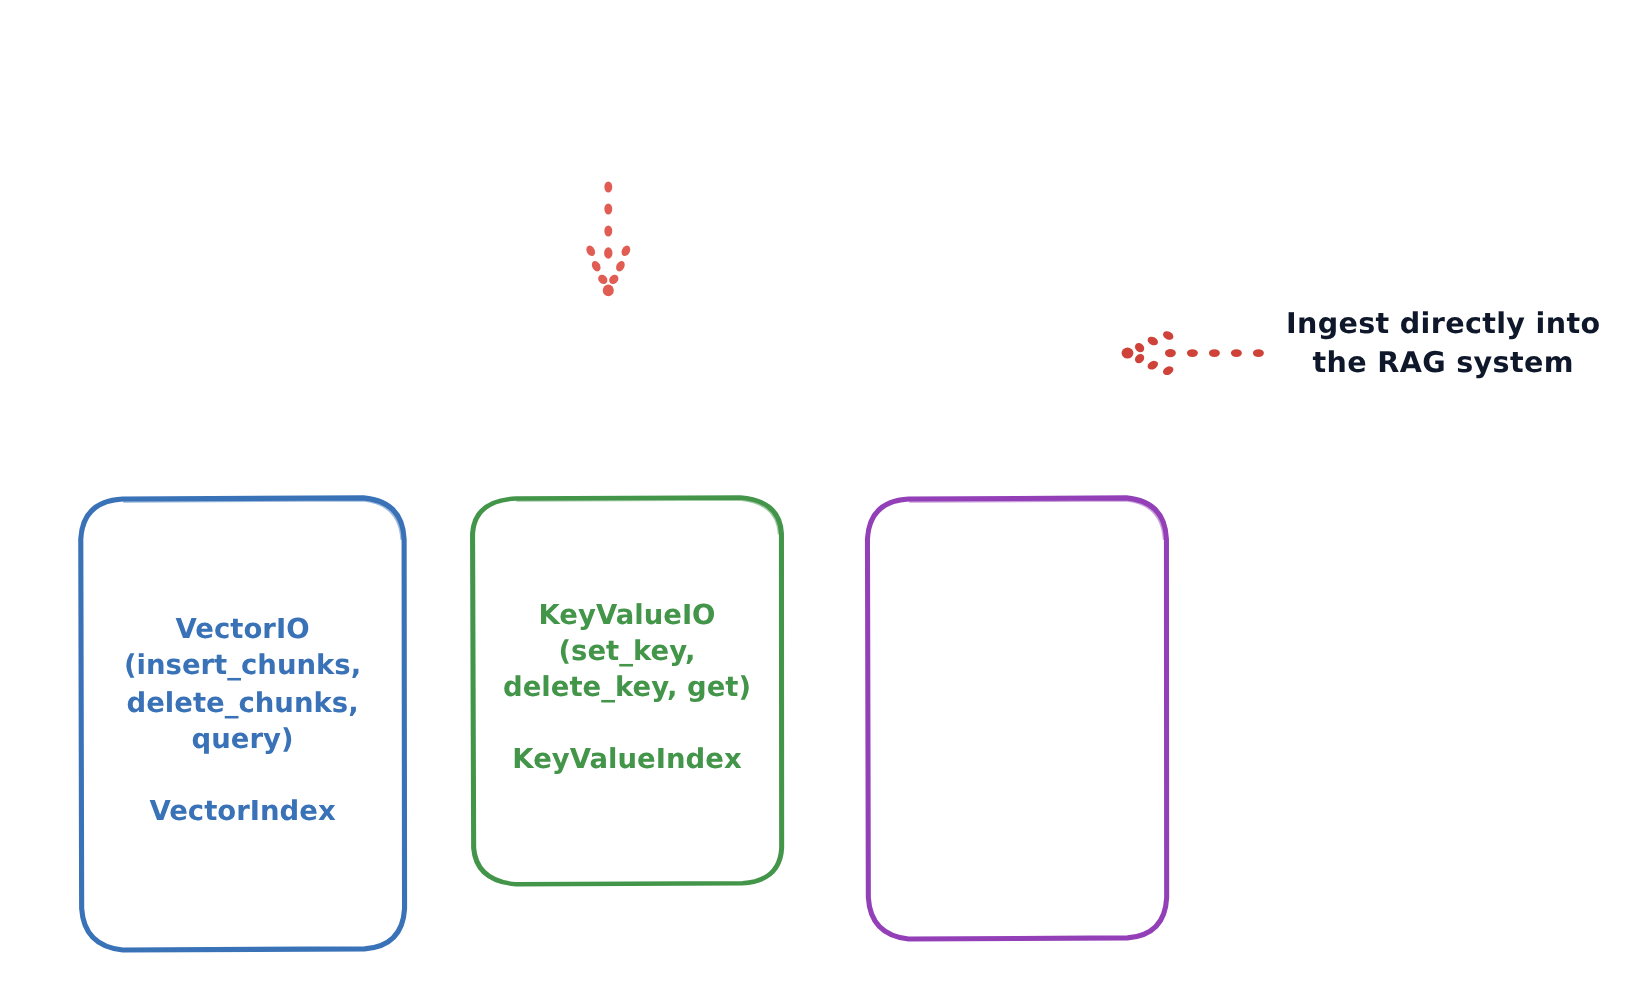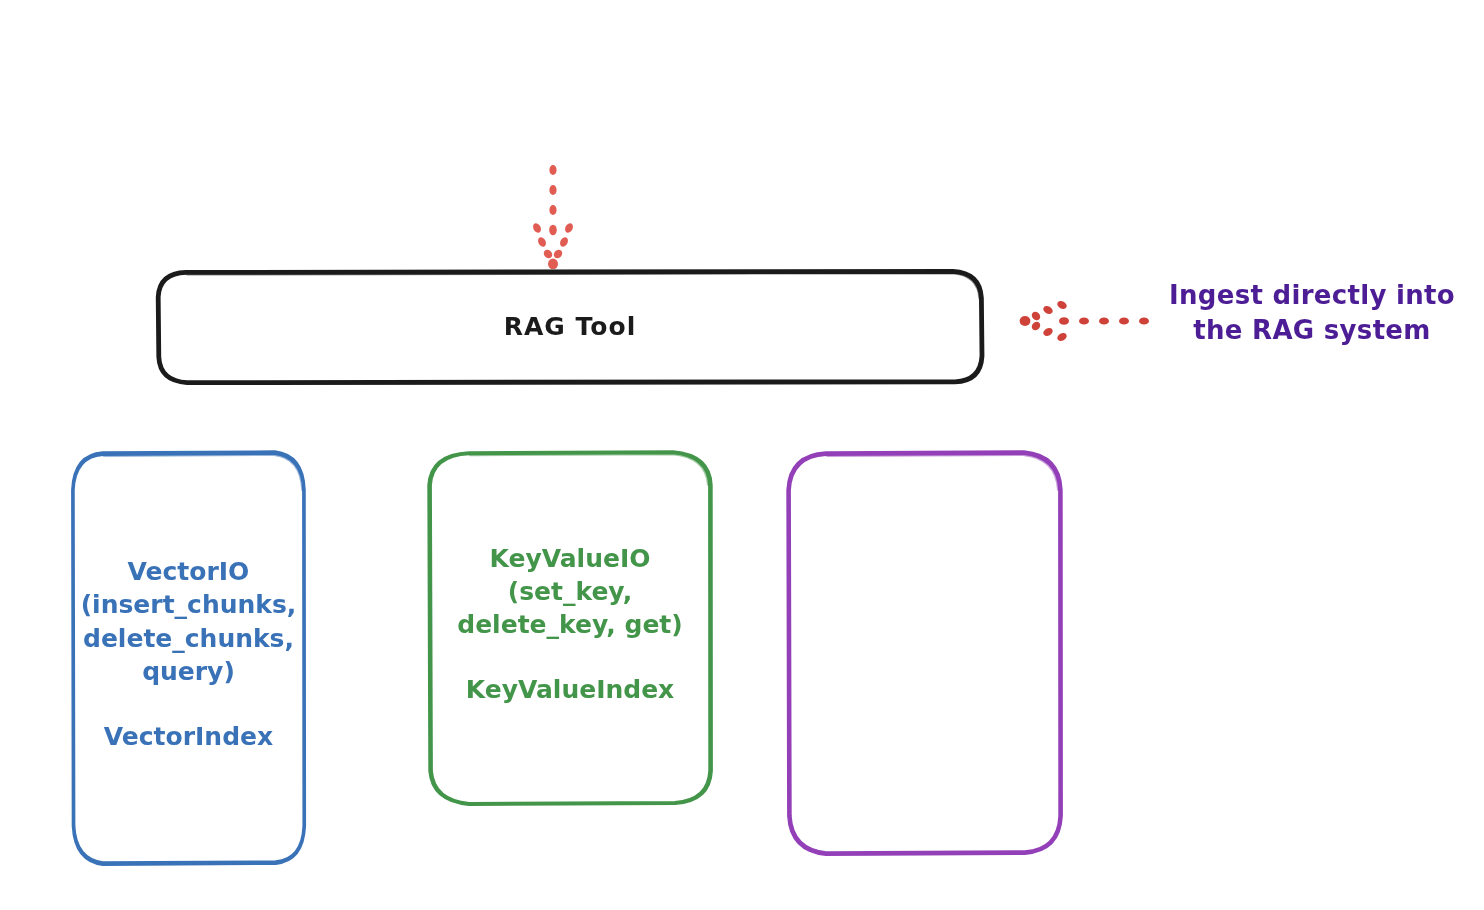--- a/index.html
+++ b/index.html
@@ -81,21 +81,21 @@
     font-weight: 600;
     font-size: 25px;
     color: #1b1b1b;
     letter-spacing: 1px;
   }
 
   
   #vector-node {
     left: 71px;
     top: 450px;
-    width: 235px;
+    width: 299px;
     height: 416px;
   }
   #keyvalue-node {
     left: 427px;
     top: 450px;
     width: 286px;
     height: 356px;
   }
   #relational-node {
     left: 786px;
@@ -146,21 +146,21 @@
   }
   #arrow-agent-ragtool { left: 510px; top: 158px; width: 90px; height: 112px; }
   #arrow-ingest { left: 1012px; top: 292px; width: 140px; height: 58px; }
 
   
   #ingest-annotation {
     position: absolute;
     left: 1140px;
     top: 278px;
     width: 344px;
-    color: #4c1d95;
+    color: #0f172a;
     font-family: "DejaVu Sans", sans-serif;
     font-weight: 600;
     font-size: 26px;
     line-height: 1.35;
     white-space: pre-line;
     text-align: center;
     letter-spacing: 0.3px;
   }
 </style>
 </head>
@@ -181,27 +181,20 @@
       <ellipse cx="38" cy="96" rx="3.8" ry="4.6" transform="rotate(-45 38 96)"></ellipse>
 
       <ellipse cx="59" cy="70" rx="3.6" ry="5.0" transform="rotate(28 59 70)"></ellipse>
       <ellipse cx="54" cy="84" rx="3.6" ry="5.0" transform="rotate(28 54 84)"></ellipse>
       <ellipse cx="48" cy="96" rx="3.8" ry="4.6" transform="rotate(45 48 96)"></ellipse>
 
       <ellipse cx="43" cy="106" rx="5.0" ry="5.4"></ellipse>
     </g>
   </svg>
 
-  <div class="node" id="ragtool-node">
-    <svg class="frame" viewBox="0 0 828 115" preserveAspectRatio="none">
-      <path d="M 30,3.4 L 797,2.4 Q 824,4.0 825.4,29 L 826.0,87 Q 824.6,112 799,112.8 L 31,113.6 Q 4.0,112 2.8,88 L 2.2,28 Q 3.4,4.2 30,3.4 Z" fill="#ffffff" stroke="#1b1b1b" stroke-width="4.8" stroke-linecap="round" stroke-linejoin="round"></path>
-      <path d="M 31,5.4 L 796,4.2 Q 822,5.8 823.6,29.6" fill="none" stroke="#1b1b1b" stroke-width="2.2" stroke-linecap="round" opacity="0.5"></path>
-    </svg>
-    <span class="label">RAG Tool</span>
-  </div>
 
   <svg id="arrow-ingest" viewBox="0 0 140 58">
     <g fill="#cf4239">
       <ellipse cx="132" cy="29" rx="5.0" ry="3.6"></ellipse>
       <ellipse cx="112" cy="29" rx="5.0" ry="3.6"></ellipse>
       <ellipse cx="92" cy="29" rx="5.0" ry="3.6"></ellipse>
       <ellipse cx="72" cy="29" rx="5.0" ry="3.6"></ellipse>
       <ellipse cx="52" cy="29" rx="5.0" ry="3.8"></ellipse>
 
       <ellipse cx="50" cy="13" rx="5.0" ry="3.6" transform="rotate(28 50 13)"></ellipse>

